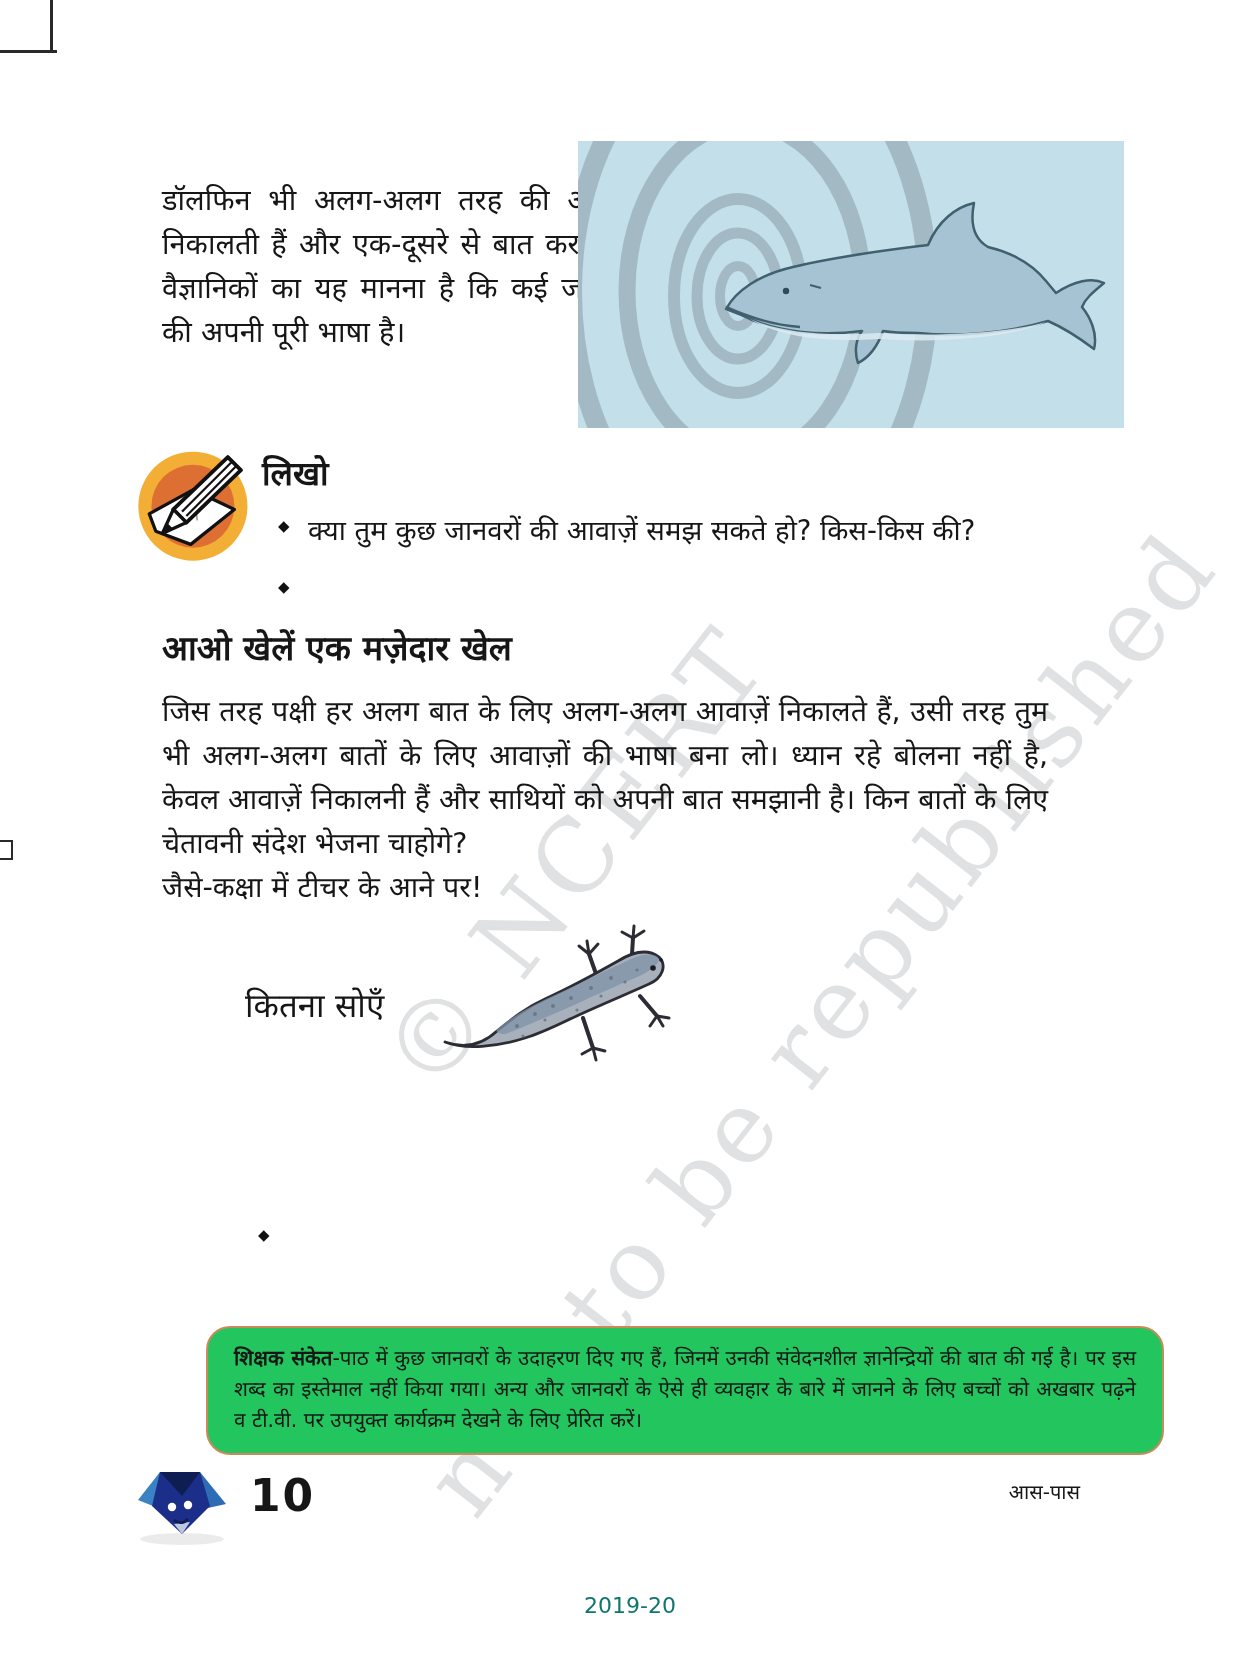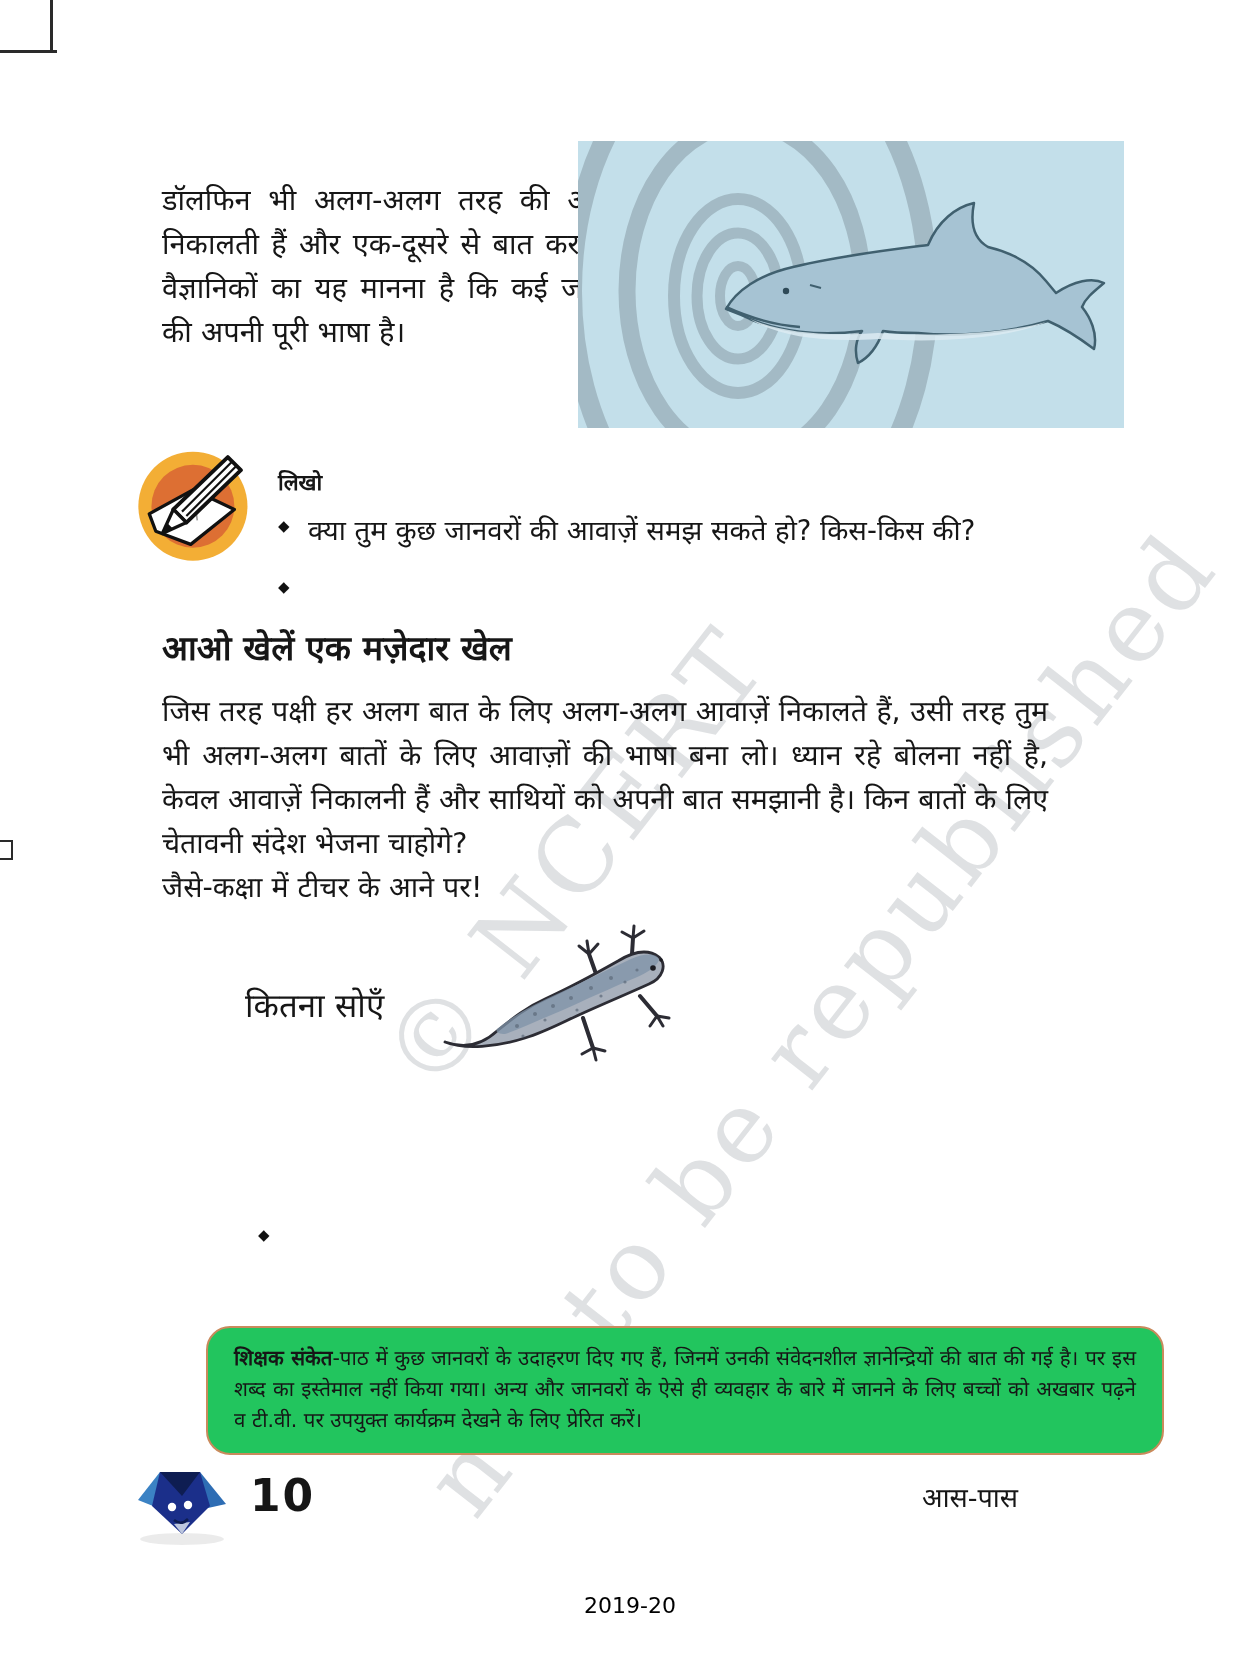--- a/index.html
+++ b/index.html
@@ -27,22 +27,22 @@
   .intro-text {
     position:absolute; left:162px; top:178px; width:480px;
     font-size:29px; line-height:44px; text-align:justify; margin:0;
   }
   .figure-dolphin { position:absolute; left:578px; top:141px; width:546px; height:287px; }
   .figure-dolphin svg { display:block; width:100%; height:100%; }
 
   .likho-icon { position:absolute; left:134px; top:444px; width:120px; height:120px; }
   .likho-icon svg { display:block; width:100%; height:100%; }
   .likho-heading {
-    position:absolute; left:262px; top:450px; margin:16px;
-    font-size:22px; font-weight:bold;
+    position:absolute; left:262px; top:450px; margin:0;
+    font-size:33px; font-weight:bold;
   }
   .bullet-row {
     position:absolute; font-size:27.5px; line-height:40px;
     padding-left:32px;
   }
   .bullet-row .diamond {
     position:absolute; left:2px; top:9px; font-size:15px; line-height:1; color:#111;
   }
   .b1 { left:276px; top:510px; width:780px; }
   .b2 { left:276px; top:571px; width:780px; }
@@ -81,26 +81,26 @@
   }
   .teacher-note b { font-weight:bold; }
 
   .footer-logo { position:absolute; left:130px; top:1460px; width:104px; height:86px; }
   .footer-logo svg { display:block; width:100%; height:100%; }
   .page-number {
     position:absolute; left:250px; top:1470px;
     font-size:44px; font-weight:bold; letter-spacing:2px;
   }
   .book-title {
-    position:absolute; left:860px; top:1478px; width:220px; text-align:center;
-    font-size:27px;
+    position:absolute; left:860px; top:1478px; width:220px; text-align:right;
+    font-size:20px;
   }
   .year-line {
     position:absolute; left:0; top:1593px; width:100%; text-align:center;
-    font-size:22px; color:#000000;
+    font-size:22px; color:#0f766e;
   }
 </style>
 </head>
 <body>
 
 <div class="page">
 
   <div class="wm wm1">© NCERT</div>
   <div class="wm wm2">not to be republished</div>
 

